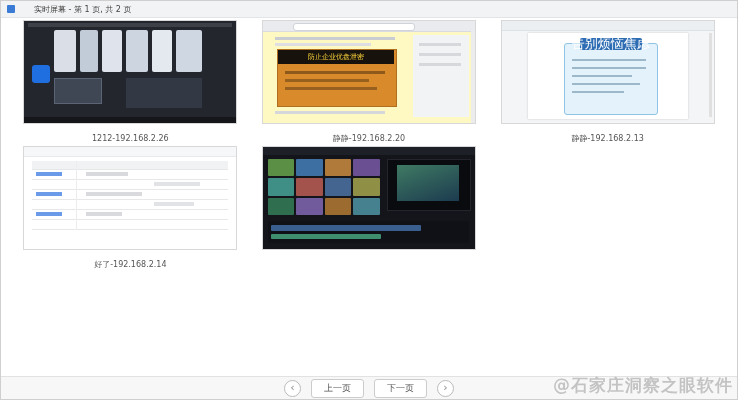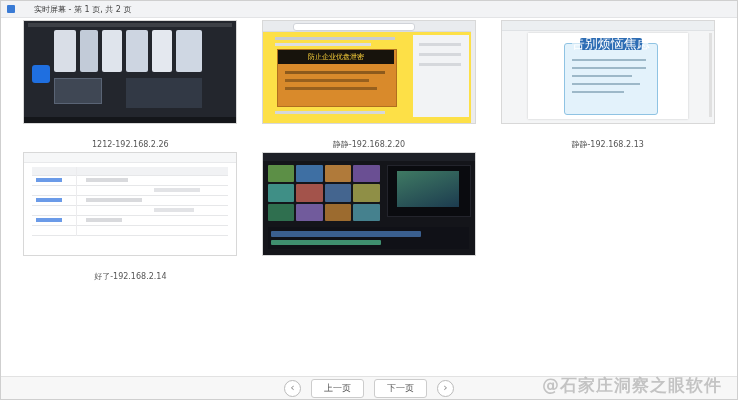--- a/index.html
+++ b/index.html
@@ -6,29 +6,29 @@
   .app{width:738px;height:400px;background:#fff;position:relative;overflow:hidden;
        font-family:"DejaVu Sans","Liberation Sans",sans-serif;box-sizing:border-box;border:1px solid #cfcfcf}
   
   .titlebar{height:16px;background:#f2f3f5;border-bottom:1px solid #e3e4e6;display:flex;align-items:center;gap:19px;padding:0 6px}
   .app-icon{width:8px;height:8px;background:#3a7bd5;border-radius:1px}
   .title-text{font-size:8px;color:#444}
   
   .grid{display:grid;grid-template-columns:repeat(3,1fr);padding:3px 10px 0;justify-items:center}
   .cell{display:flex;flex-direction:column;align-items:center;margin-bottom:2px}
   .thumb{width:212px;height:102px;position:relative;overflow:hidden;background:#fff;outline:1px solid #d8d8d8;cursor:pointer}
-  .caption{font-size:8px;color:#555;height:12px;line-height:12px;margin-top:16px;text-align:center}
+  .caption{font-size:8px;color:#555;height:12px;line-height:12px;margin-top:10px;text-align:center}
   .abs{position:absolute}
   
   .pager{position:absolute;left:0;right:0;bottom:0;height:22px;background:#f7f7f7;border-top:1px solid #e2e2e2;
          display:flex;align-items:center;justify-content:center;gap:10px;z-index:5}
   .pbtn{font-size:9px;color:#555;background:#fff;border:1px solid #ccc;border-radius:3px;padding:2px 12px;cursor:pointer}
   .parrow{width:15px;height:15px;border:1px solid #bbb;border-radius:50%;background:#fff;color:#888;
           font-size:11px;line-height:13px;text-align:center;cursor:pointer}
-  .watermark{position:absolute;right:15px;bottom:2px;font-size:17px;font-weight:bold;letter-spacing:1px;
+  .watermark{position:absolute;right:4px;bottom:2px;font-size:17px;font-weight:bold;letter-spacing:1px;
              color:rgba(185,185,185,.85);text-shadow:0 0 1px #fff;z-index:6;pointer-events:none}
   
   .t1{background:#23262d}
   .t1 .tabs{left:4px;top:2px;right:4px;height:4px;background:rgba(255,255,255,.12)}
   .t1 .a{left:30px;top:9px;width:22px;height:42px;background:#d9dee7;border-radius:2px}
   .t1 .b{left:56px;top:9px;width:18px;height:42px;background:#c2cbd8;border-radius:2px}
   .t1 .c{left:78px;top:9px;width:20px;height:42px;background:#dfe4ec;border-radius:2px}
   .t1 .d{left:102px;top:9px;width:22px;height:42px;background:#cdd5e1;border-radius:2px}
   .t1 .e{left:128px;top:9px;width:20px;height:42px;background:#e4e8ef;border-radius:2px}
   .t1 .f{left:152px;top:9px;width:26px;height:42px;background:#cfd7e3;border-radius:2px}
@@ -45,21 +45,21 @@
   .t2 .hair{left:88px;top:8px;width:30px;height:13px;background:#2a211b;border-radius:50% 50% 0 0}
   .t2 .face{left:92px;top:15px;width:22px;height:18px;background:#c79b7a;border-radius:50%}
   .t2 .chat{left:140px;top:4px;width:70px;height:86px;background:#f5f5f5;border-left:1px solid #ddd}
   .t2 .bub1{left:174px;top:12px;width:30px;height:7px;background:#8ee269;border-radius:2px}
   .t2 .bub2{left:178px;top:24px;width:26px;height:7px;background:#8ee269;border-radius:2px}
   .t2 .bub3{left:146px;top:38px;width:28px;height:7px;background:#fff;border:1px solid #e0e0e0;border-radius:2px}
   .t2 .bub4{left:172px;top:52px;width:32px;height:7px;background:#8ee269;border-radius:2px}
   .t2 .chatbar{left:140px;top:76px;width:70px;height:14px;background:#fafafa;border-top:1px solid #e4e4e4}
   .t2 .task{left:0;bottom:0;width:100%;height:7px;background:#161920}
   
-  .t3{background:#fde047}
+  .t3{background:#fef9c3}
   .t3 .bar{left:0;top:0;width:100%;height:10px;background:#e9ebee;border-bottom:1px solid #d9dbe0}
   .t3 .pill{left:30px;top:2px;width:120px;height:6px;background:#fff;border:1px solid #d0d3d9;border-radius:3px}
   .t3 .l1{left:12px;top:16px;width:120px;height:3px;background:#c9ccd1}
   .t3 .l2{left:12px;top:22px;width:96px;height:3px;background:#dcdee2}
   .t3 .poster{left:14px;top:28px;width:118px;height:56px;background:#d98a2b;border:1px solid #b06f1e}
   .t3 .pband{left:15px;top:29px;width:116px;height:14px;background:#17130c;display:flex;align-items:center;justify-content:center}
   .t3 .pband span{font-size:7px;color:#ffd43b;white-space:nowrap}
   .t3 .p1{left:22px;top:50px;width:100px;height:3px;background:rgba(0,0,0,.35)}
   .t3 .p2{left:22px;top:58px;width:84px;height:3px;background:rgba(0,0,0,.3)}
   .t3 .p3{left:22px;top:66px;width:92px;height:3px;background:rgba(0,0,0,.3)}

